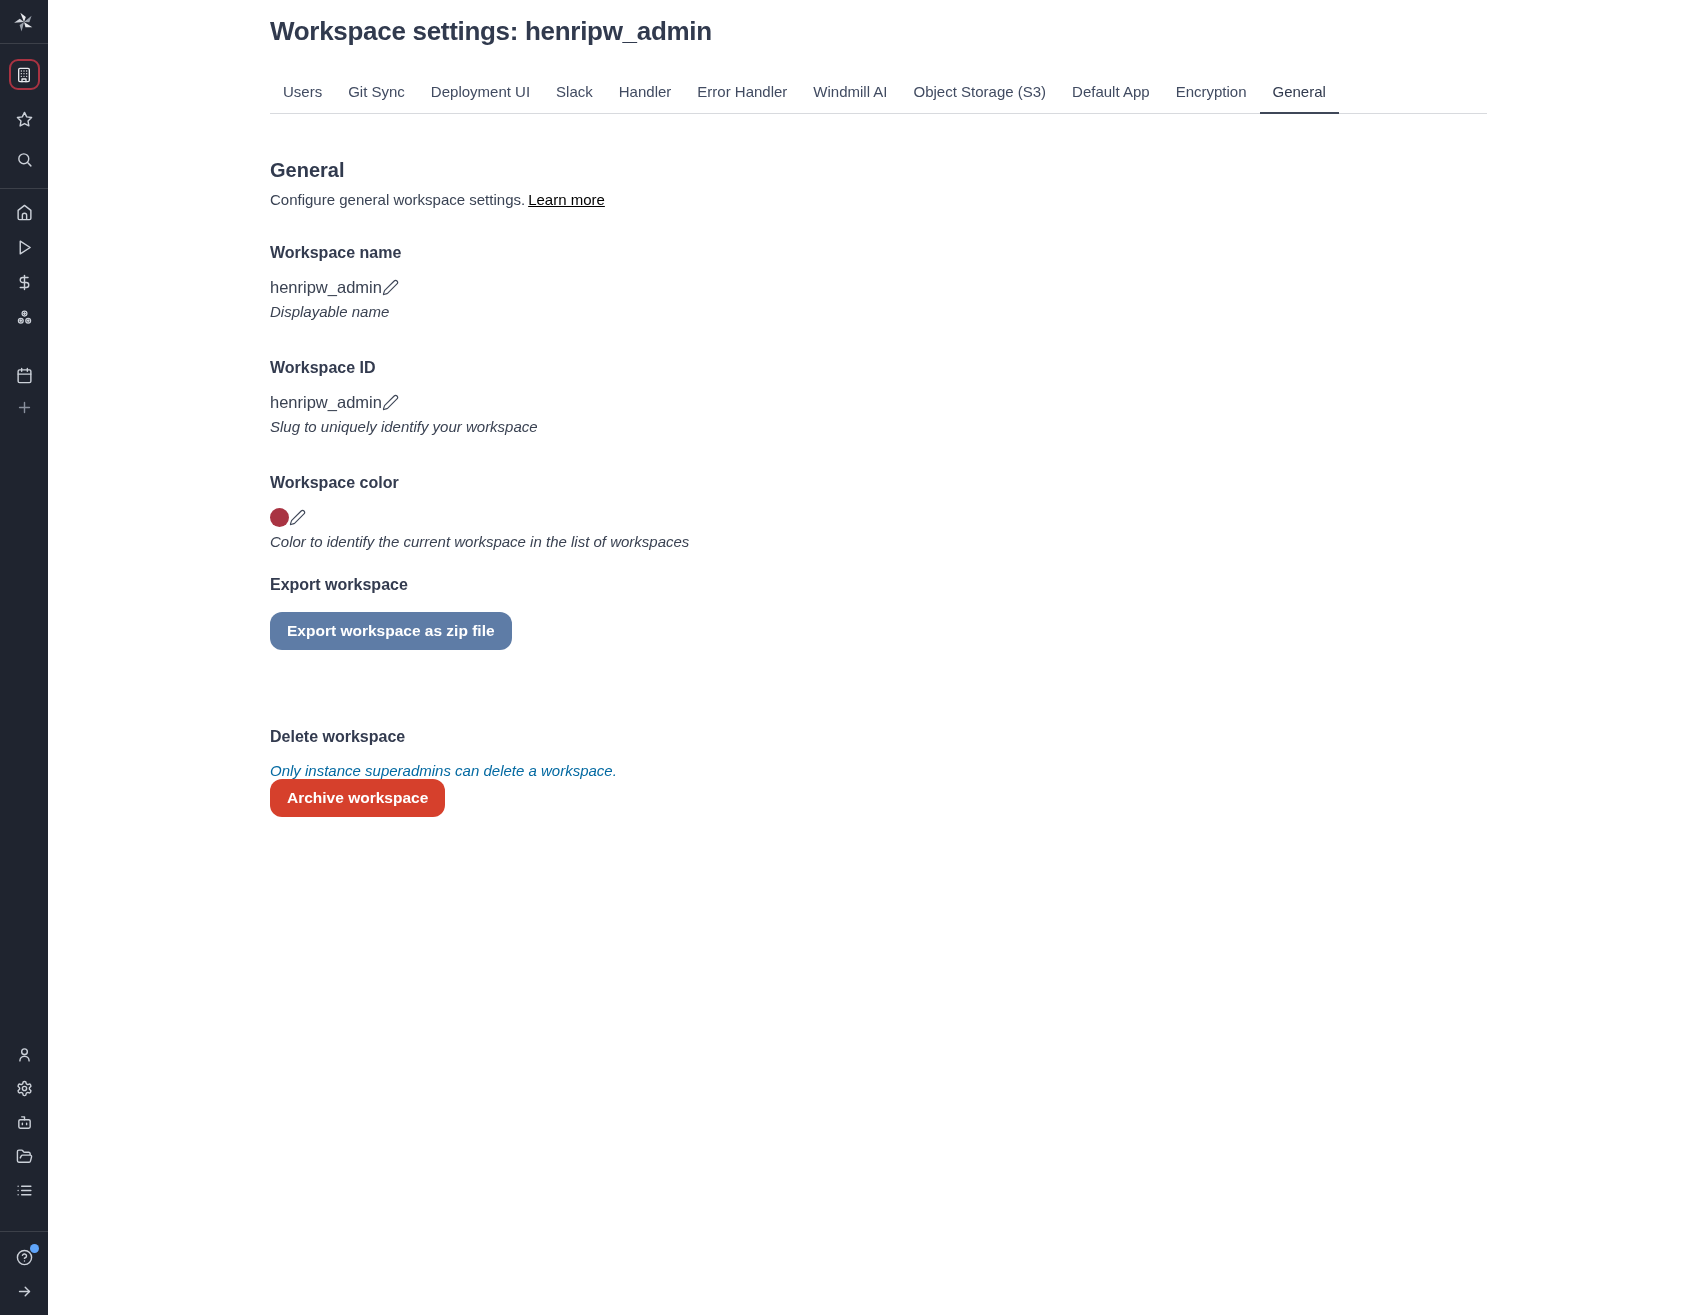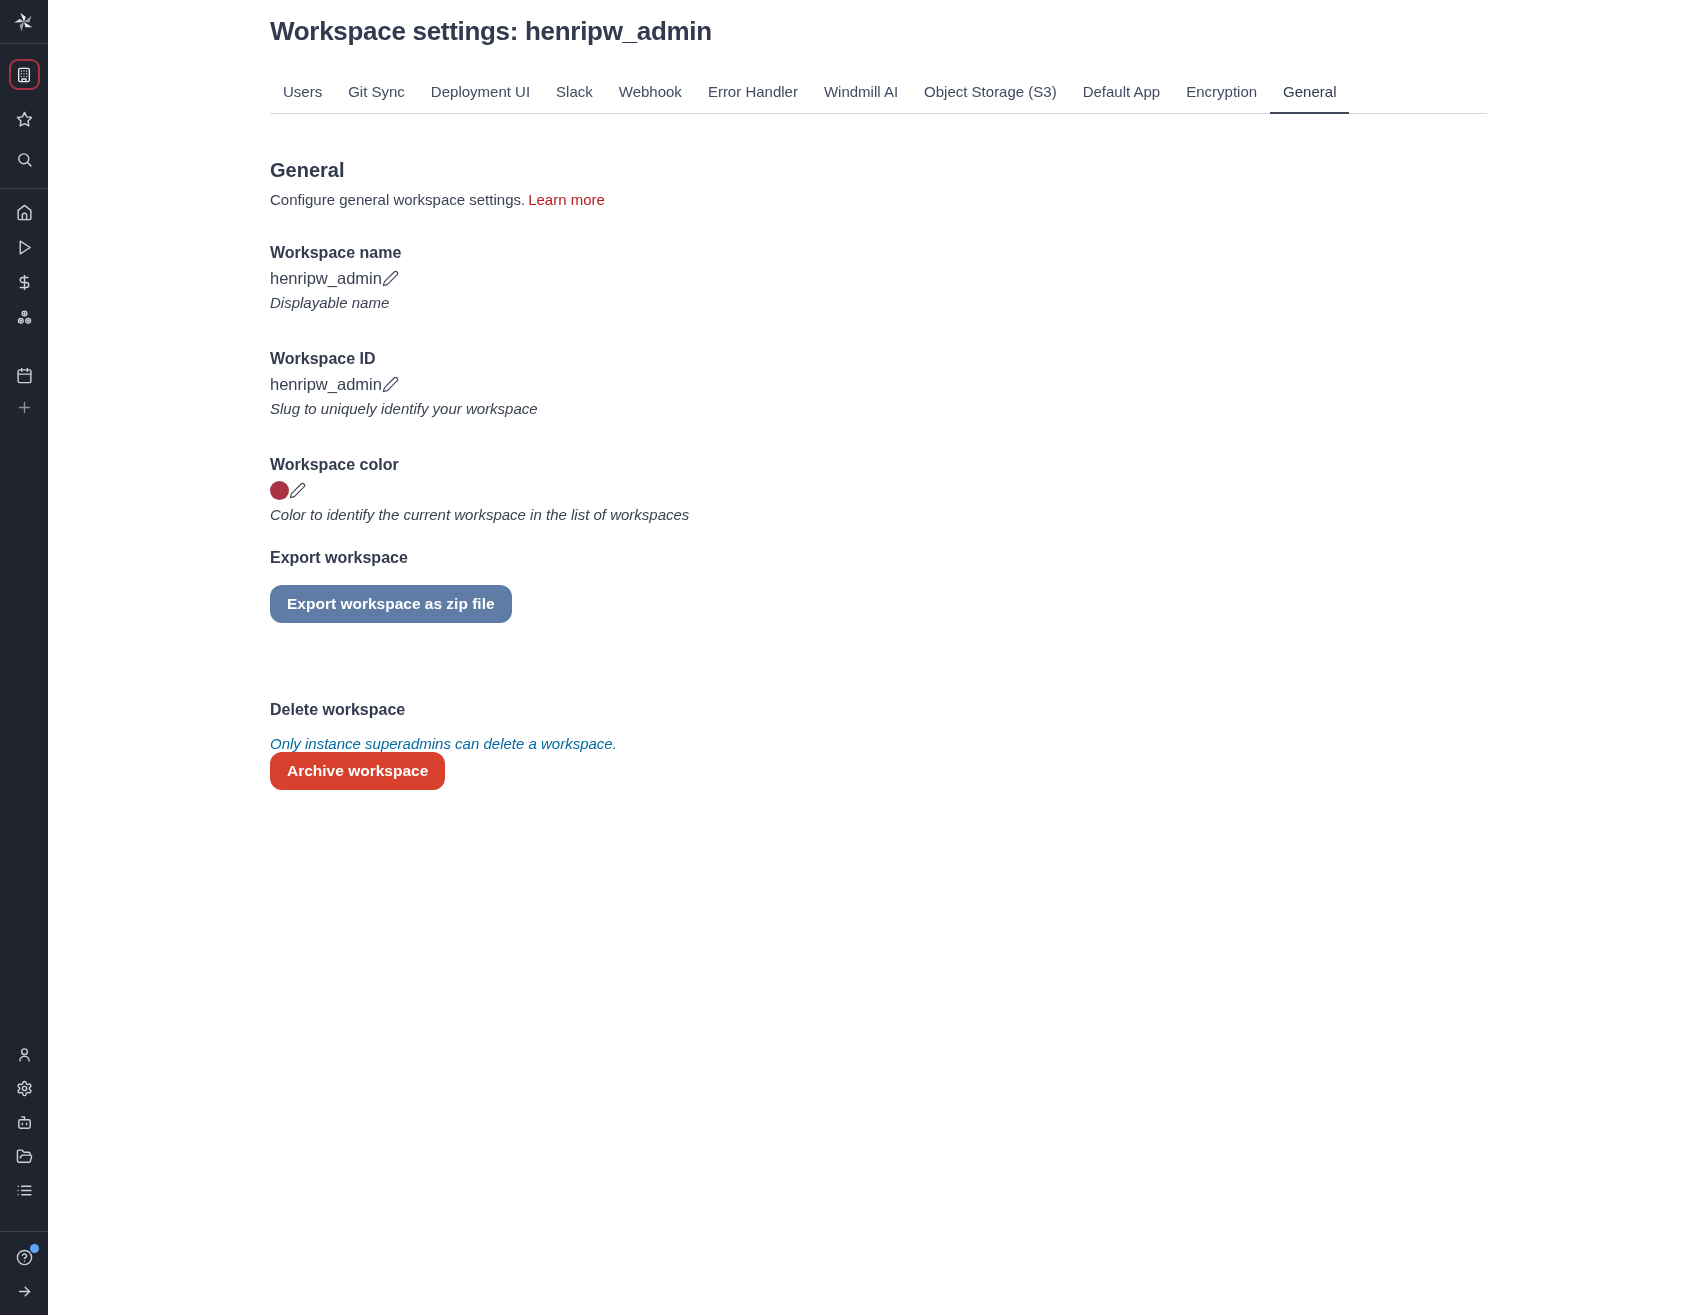--- a/index.html
+++ b/index.html
@@ -28,21 +28,21 @@
 
   .tabs{display:flex;margin-top:27px;border-bottom:1px solid #d8dade}
   .tab{padding:9px 13px 13px;font-size:15px;color:#414b61;background:none;border:none;cursor:pointer;font-family:inherit;white-space:nowrap}
   .tab.active{color:#313a4e;border-bottom:2px solid #3f4758;margin-bottom:-1px;padding-bottom:12px}
 
   .section-heading{margin:45px 0 0;font-size:20px;font-weight:700;color:#313a4e}
   .section-desc{margin-top:9px;font-size:15px;color:#3a4354}
   .link{color:#3b82f6;text-decoration:none;cursor:pointer;margin-left:3px}
 
   .field-label{font-size:16px;font-weight:700;color:#333b4f}
-  .field-value-row{display:flex;margin-top:7px;font-size:16.5px;color:#3a4252}
+  .field-value-row{display:flex;margin-top:16px;font-size:16.5px;color:#3a4252}
   .edit-btn{background:none;border:none;padding:0;cursor:pointer;color:#3f4758;display:flex;align-items:center}
   .edit-btn svg{width:17px;height:17px}
   .field-hint{margin-top:6px;font-size:15px;font-style:italic;color:#3a4252}
 
   .f-name{margin-top:36px}
   .f-id{margin-top:39px}
   .f-color{margin-top:39px}
   .f-export-label{margin-top:26px}
   .color-circle{width:19px;height:19px;border-radius:50%;background:#a93342}
 
@@ -190,31 +190,31 @@
 
   <main class="main">
     <div class="content">
       <h1 class="page-title">Workspace settings: henripw_admin</h1>
 
       <div class="tabs">
         <button class="tab">Users</button>
         <button class="tab">Git Sync</button>
         <button class="tab">Deployment UI</button>
         <button class="tab">Slack</button>
-        <button class="tab">Webhook</button>
+        <button class="tab">Handler</button>
         <button class="tab">Error Handler</button>
         <button class="tab">Windmill AI</button>
         <button class="tab">Object Storage (S3)</button>
         <button class="tab">Default App</button>
         <button class="tab">Encryption</button>
         <button class="tab active">General</button>
       </div>
 
       <h2 class="section-heading">General</h2>
-      <p class="section-desc"><span>Configure general workspace settings.</span><a class="link" style="color: #b91c1c;">Learn more</a></p>
+      <p class="section-desc"><span>Configure general workspace settings.</span><a class="link" style="color: #000000; text-decoration: underline;">Learn more</a></p>
 
       <div class="f-name">
         <div class="field-label">Workspace name</div>
         <div class="field-value-row">
           <span>henripw_admin</span>
           <button class="edit-btn">
             <svg viewBox="0 0 24 24" fill="none" stroke="currentColor" stroke-width="1.6" stroke-linecap="round" stroke-linejoin="round">
               <path d="M21.174 6.812a1 1 0 0 0-3.986-3.987L3.842 16.174a2 2 0 0 0-.5.83l-1.321 4.352a.5.5 0 0 0 .623.622l4.353-1.32a2 2 0 0 0 .83-.497z"></path>
             </svg>
           </button>

